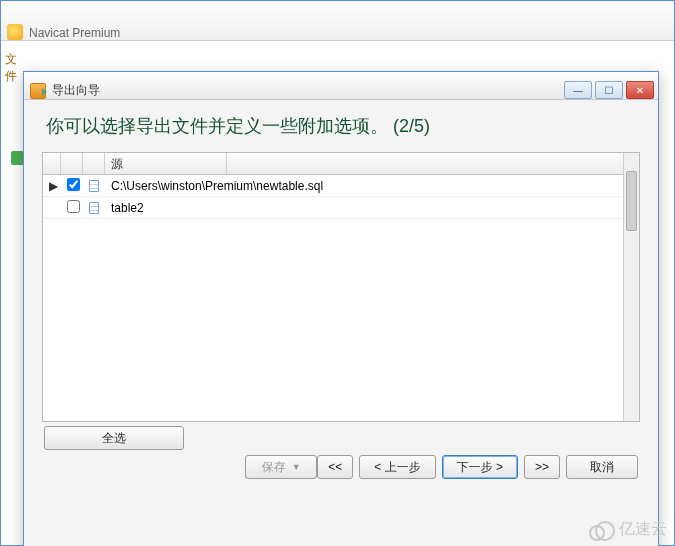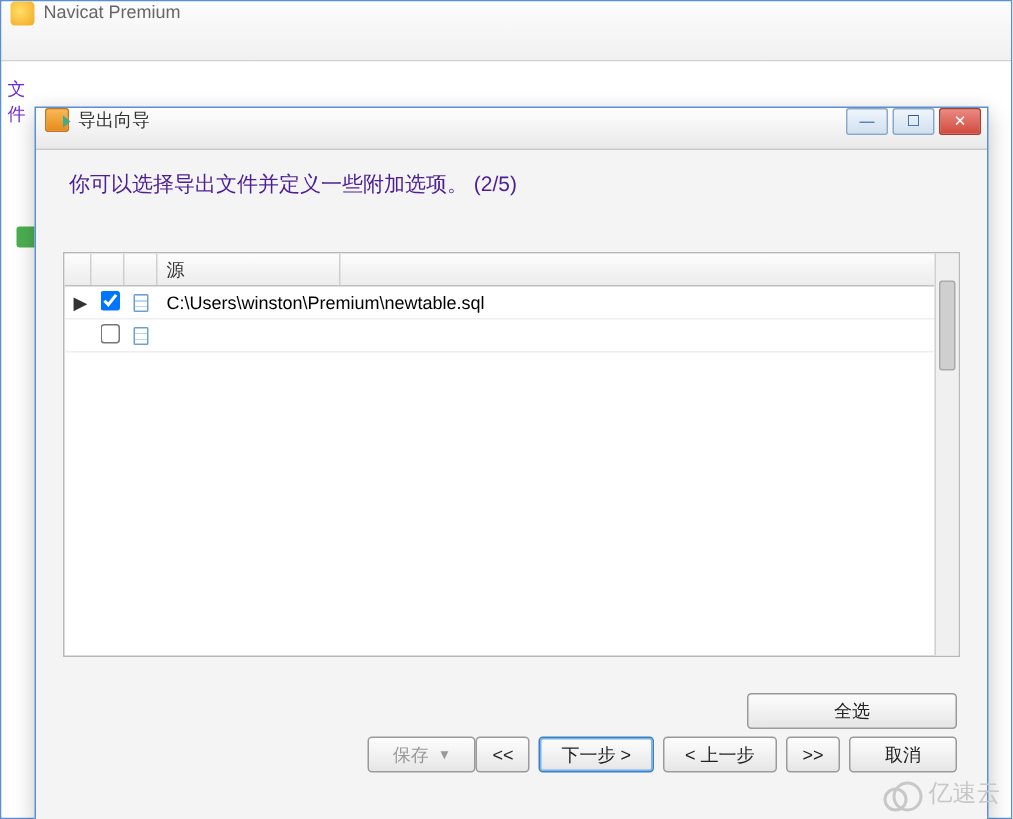--- a/index.html
+++ b/index.html
@@ -15,55 +15,55 @@
     .outer-window {
       width: 100%; height: 100%;
       border: 1px solid #5a8fd6;
       background: #fff;
       display: flex; flex-direction: column;
     }
     .outer-titlebar {
       height: 40px;
       background: linear-gradient(#fdfdfd, #f0f0f0);
       border-bottom: 1px solid #d0d0d0;
-      display: flex; align-items: flex-start; padding: 0 6px;
+      display: flex; align-items: flex-end; padding: 0 6px;
       color: #666;
     }
     .outer-titlebar .app-icon {
       width: 16px; height: 16px; margin-right: 6px;
       background: radial-gradient(circle at 40% 40%, #ffe066, #f5a623);
       border-radius: 3px;
     }
     .outer-body {
       flex: 1; position: relative; background: #fff;
       display: flex;
     }
     .left-strip {
-      width: 20px; padding-top: 10px; color: #6d28d9; text-align: center;
+      width: 20px; padding-top: 10px; color: #a16207; text-align: center;
     }
     .tree-badge {
       position: absolute; left: 10px; top: 110px;
       width: 14px; height: 14px; background: #4caf50;
       border-radius: 2px;
     }
     
     .dialog {
       position: absolute;
       left: 22px; top: 30px;
       width: 636px; height: 480px;
       border: 1px solid #5a8fd6;
       background: #f4f4f4;
       box-shadow: 0 4px 14px rgba(0,0,0,0.25);
       display: flex; flex-direction: column;
     }
     .dlg-titlebar {
       height: 28px;
       background: linear-gradient(#fefefe, #e9e9e9);
       border-bottom: 1px solid #c8c8c8;
-      display: flex; align-items: flex-start; padding: 0 4px 0 6px;
+      display: flex; align-items: flex-end; padding: 0 4px 0 6px;
     }
     .dlg-icon {
       width: 16px; height: 16px; margin-right: 6px;
       background: linear-gradient(#f7b955, #e88b1a);
       border: 1px solid #c77518; border-radius: 2px;
       position: relative;
     }
     .dlg-icon::after {
       content: ""; position: absolute; right: -2px; top: 4px;
       width: 0; height: 0; border-top: 4px solid transparent;
@@ -81,22 +81,22 @@
     .win-btn.close {
       background: linear-gradient(#e98a82, #d24a3d);
       border-color: #b03a2e; color: #fff;
     }
     .dlg-content {
       flex: 1; padding: 14px 18px 10px 18px;
       display: flex; flex-direction: column;
       background: #f4f4f4;
     }
     .instruction {
-      color: #4c1d95; font-size: 14px;
-      margin-bottom: 36px; padding-left: 4px;
+      color: #14532d; font-size: 18px;
+      margin-bottom: 14px; padding-left: 4px;
     }
     .table-wrap {
       border: 1px solid #b8b8b8;
       background: #fff;
       height: 270px;
       position: relative;
       display: flex;
     }
     .table-inner { flex: 1; overflow: hidden; }
     .thead {
@@ -131,21 +131,21 @@
     input[type=checkbox] { width: 13px; height: 13px; }
     .vscroll {
       width: 16px; background: #f0f0f0; border-left: 1px solid #d0d0d0;
       position: relative;
     }
     .vscroll .thumb {
       position: absolute; left: 2px; right: 2px; top: 18px; height: 60px;
       background: #cfcfcf; border: 1px solid #aaa; border-radius: 2px;
     }
     .mid-buttons {
-      display: flex; justify-content: flex-end; margin-top: 24px;
+      display: flex; justify-content: flex-start; margin-top: 4px;
       padding: 0 2px;
     }
     .btn {
       height: 24px; min-width: 72px;
       background: linear-gradient(#fdfdfd, #e6e6e6);
       border: 1px solid #9a9a9a; border-radius: 3px;
       font-size: 12px; color: #222; cursor: pointer;
       display: inline-flex; align-items: center; justify-content: center;
       padding: 0 14px;
     }
@@ -219,41 +219,42 @@
                 </div>
               <div class="td dest">C:\Users\winston\Premium\newtable.sql</div>
             </div>
 
             <div class="trow">
               <div class="td handle"></div>
               <div class="td check"><input type="checkbox" style=""></div>
               <div class="td icon">
                   <div class="tbl-icon"></div>
                 </div>
+              <div class="td source">table2</div>
               <div class="td dest"></div>
             </div>
           </div>
           <div class="vscroll">
             <div class="thumb"></div>
           </div>
         </div>
 
         <div class="mid-buttons">
           <button class="btn wide">全选</button>
         </div>
 
         <div class="footer-row">
           <button class="btn disabled">
             <span>保存</span>
             <span class="caret">▼</span>
           </button>
           <div class="nav-group">
             <button class="btn small">&lt;&lt;</button>
+            <button class="btn">&lt; 上一步</button>
             <button class="btn primary">下一步 &gt;</button>
-            <button class="btn">&lt; 上一步</button>
             <button class="btn small">&gt;&gt;</button>
             <button class="btn">取消</button>
           </div>
         </div>
       </div>
     </div>
   </div>
 </div>
 
 <div class="watermark">

